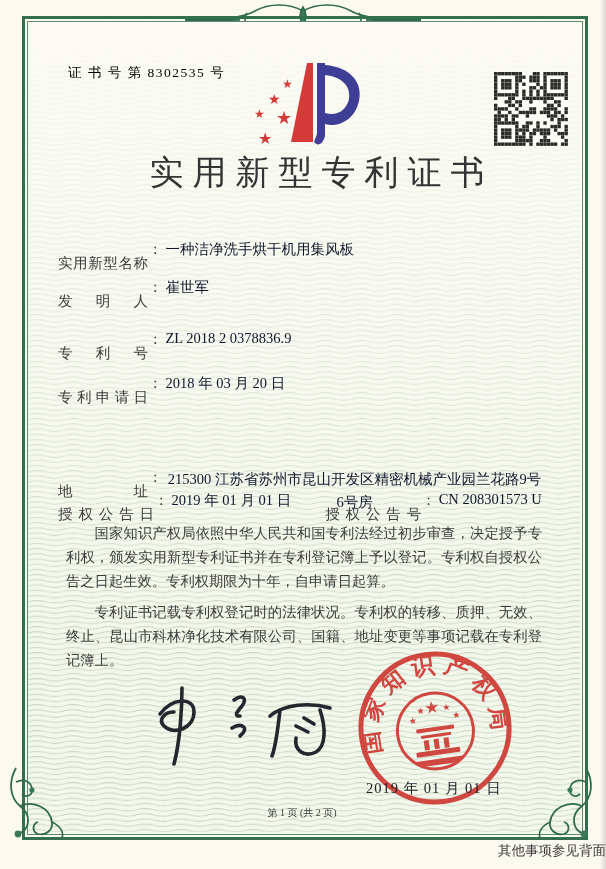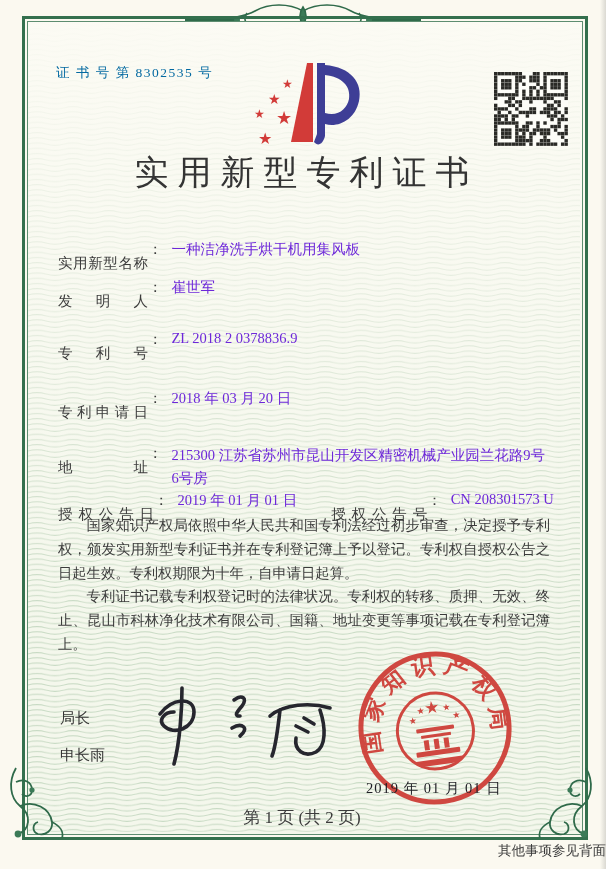--- a/index.html
+++ b/index.html
@@ -13,36 +13,36 @@
   .page::after{content:"";position:absolute;top:0;right:0;width:6px;height:100%;
     background:linear-gradient(to left,rgba(120,120,120,.25),rgba(120,120,120,0));pointer-events:none;}
   
   .frame{position:absolute;left:22px;top:16px;width:560px;height:818px;border:3px solid #34704e;}
   .frame-inner{position:absolute;inset:2px;border:1px solid #5d8d70;background:#f4f7ec;overflow:hidden;}
   .guilloche{position:absolute;inset:0;}
   .fade{position:absolute;inset:0;pointer-events:none;
     background:linear-gradient(180deg,rgba(252,251,244,.96) 0%,rgba(252,251,244,.55) 35%,rgba(244,248,236,.05) 75%);}
   
   .abs{position:absolute;}
-  .cert-number{left:56px;top:64px;font-size:13.5px;letter-spacing:1.5px;color:#0369a1;}
-  .title{left:22px;top:150px;width:560px;text-align:center;font-size:34px;letter-spacing:9px;text-indent:9px;color:#343434;font-weight:500;}
+  .cert-number{left:68px;top:64px;font-size:13.5px;letter-spacing:1.5px;color:#000000;}
+  .title{left:22px;top:150px;width:560px;text-align:center;font-size:34px;letter-spacing:9px;text-indent:9px;color:#343434;font-weight:500;padding-left:15px;}
   .frow{left:58px;font-size:14.5px;white-space:nowrap;}
   .flabel{display:inline-block;width:90px;text-align:justify;text-align-last:justify;vertical-align:top;color:#3c3c3c;margin-top:14px;}
   .colon{vertical-align:top;color:#3c3c3c;}
-  .fvalue{margin-left:9px;vertical-align:top;color:#6d28d9;}
+  .fvalue{margin-left:3px;vertical-align:top;color:#0f172a;text-align:center;}
   .fvalue.wrap{display:inline-block;white-space:normal;width:378px;line-height:23px;}
   .grant2{margin-left:34px;}
   .flabel.w5{width:96px;}
   .paras{left:58px;top:514px;width:492px;font-size:14.3px;line-height:23.8px;text-align:justify;color:#3b3b3b;}
-  .paras p{margin:0;text-indent:2em;}
+  .paras p{margin:8px;text-indent:2em;}
   .signer{left:60px;top:700px;font-size:15px;line-height:37px;color:#333;}
   .sig-svg{left:138px;top:680px;}
   .seal-svg{left:350px;top:643px;}
   .seal-date{left:366px;top:779px;font-size:14.5px;letter-spacing:1px;color:#1e1e24;z-index:5;}
-  .pagenum{left:22px;top:806px;width:560px;text-align:center;font-size:17px;color:#3c3c3c;font-family:Liberation Serif, serif;}
+  .pagenum{left:22px;top:806px;width:560px;text-align:center;font-size:10px;color:#3c3c3c;font-family:Liberation Serif, serif;}
   .backnote{left:0;top:842px;width:606px;text-align:right;font-size:13.5px;color:#3a3a3a;}
   .qr{left:494px;top:72px;}
   .logo{left:248px;top:56px;}
   .orn-top{left:185px;top:1px;}
   .orn-corner{top:764px;}
   .orn-left{left:6px;}
   .orn-right{left:534px;transform:scaleX(-1);}
 </style>
 </head>
 <body>
@@ -347,39 +347,35 @@
 
   <div class="abs frow" style="top:240px">
     <span class="flabel">实用新型名称</span><span class="colon">：</span><span class="fvalue">一种洁净洗手烘干机用集风板</span>
   </div>
   <div class="abs frow" style="top:278px">
     <span class="flabel">发明人</span><span class="colon">：</span><span class="fvalue">崔世军</span>
   </div>
   <div class="abs frow" style="top:330px">
     <span class="flabel">专利号</span><span class="colon">：</span><span class="fvalue">ZL 2018 2 0378836.9</span>
   </div>
-  <div class="abs frow" style="top:389px">
+  <div class="abs frow" style="top:374px">
     <span class="flabel">专利申请日</span><span class="colon">：</span><span class="fvalue">2018 年 03 月 20 日</span>
   </div>
-  <div class="abs frow" style="top:444px">
+  <div class="abs frow" style="top:468px">
     <span class="flabel">地址</span><span class="colon">：</span><span class="fvalue wrap">215300 江苏省苏州市昆山开发区精密机械产业园兰花路9号6号房</span>
   </div>
   <div class="abs frow" style="top:491px">
     <span class="flabel w5">授权公告日</span><span class="colon">：</span><span class="fvalue">2019 年 01 月 01 日</span><span class="grant2"></span><span class="flabel w5">授权公告号</span><span class="colon">：</span><span class="fvalue">CN 208301573 U</span>
   </div>
 
   <div class="abs paras">
     <p>国家知识产权局依照中华人民共和国专利法经过初步审查，决定授予专利权，颁发实用新型专利证书并在专利登记簿上予以登记。专利权自授权公告之日起生效。专利权期限为十年，自申请日起算。</p>
     <p>专利证书记载专利权登记时的法律状况。专利权的转移、质押、无效、终止、昆山市科林净化技术有限公司、国籍、地址变更等事项记载在专利登记簿上。</p>
   </div>
 
-  <div class="abs signer">
-    <div>局长</div>
-    <div>申长雨</div>
-  </div>
 
   <svg class="abs sig-svg" width="205" height="95" viewBox="0 0 205 95">
     <g stroke="#26262e" stroke-width="3.6" fill="none" stroke-linecap="round" stroke-linejoin="round">
       <path d="M22 34 C34 18 56 16 56 32 C56 48 36 56 26 46 C20 40 26 32 36 32"></path>
       <path d="M44 8 C44 28 42 62 36 84"></path>
       <path d="M96 20 C104 14 110 18 104 26 C98 33 96 36 102 36"></path>
       <path d="M94 48 C104 42 112 48 102 56"></path>
       <path d="M132 36 C146 24 172 22 192 28"></path>
       <path d="M142 30 C140 48 138 66 134 76"></path>
       <path d="M182 30 C188 48 188 66 178 72 C166 78 156 70 158 58"></path>

